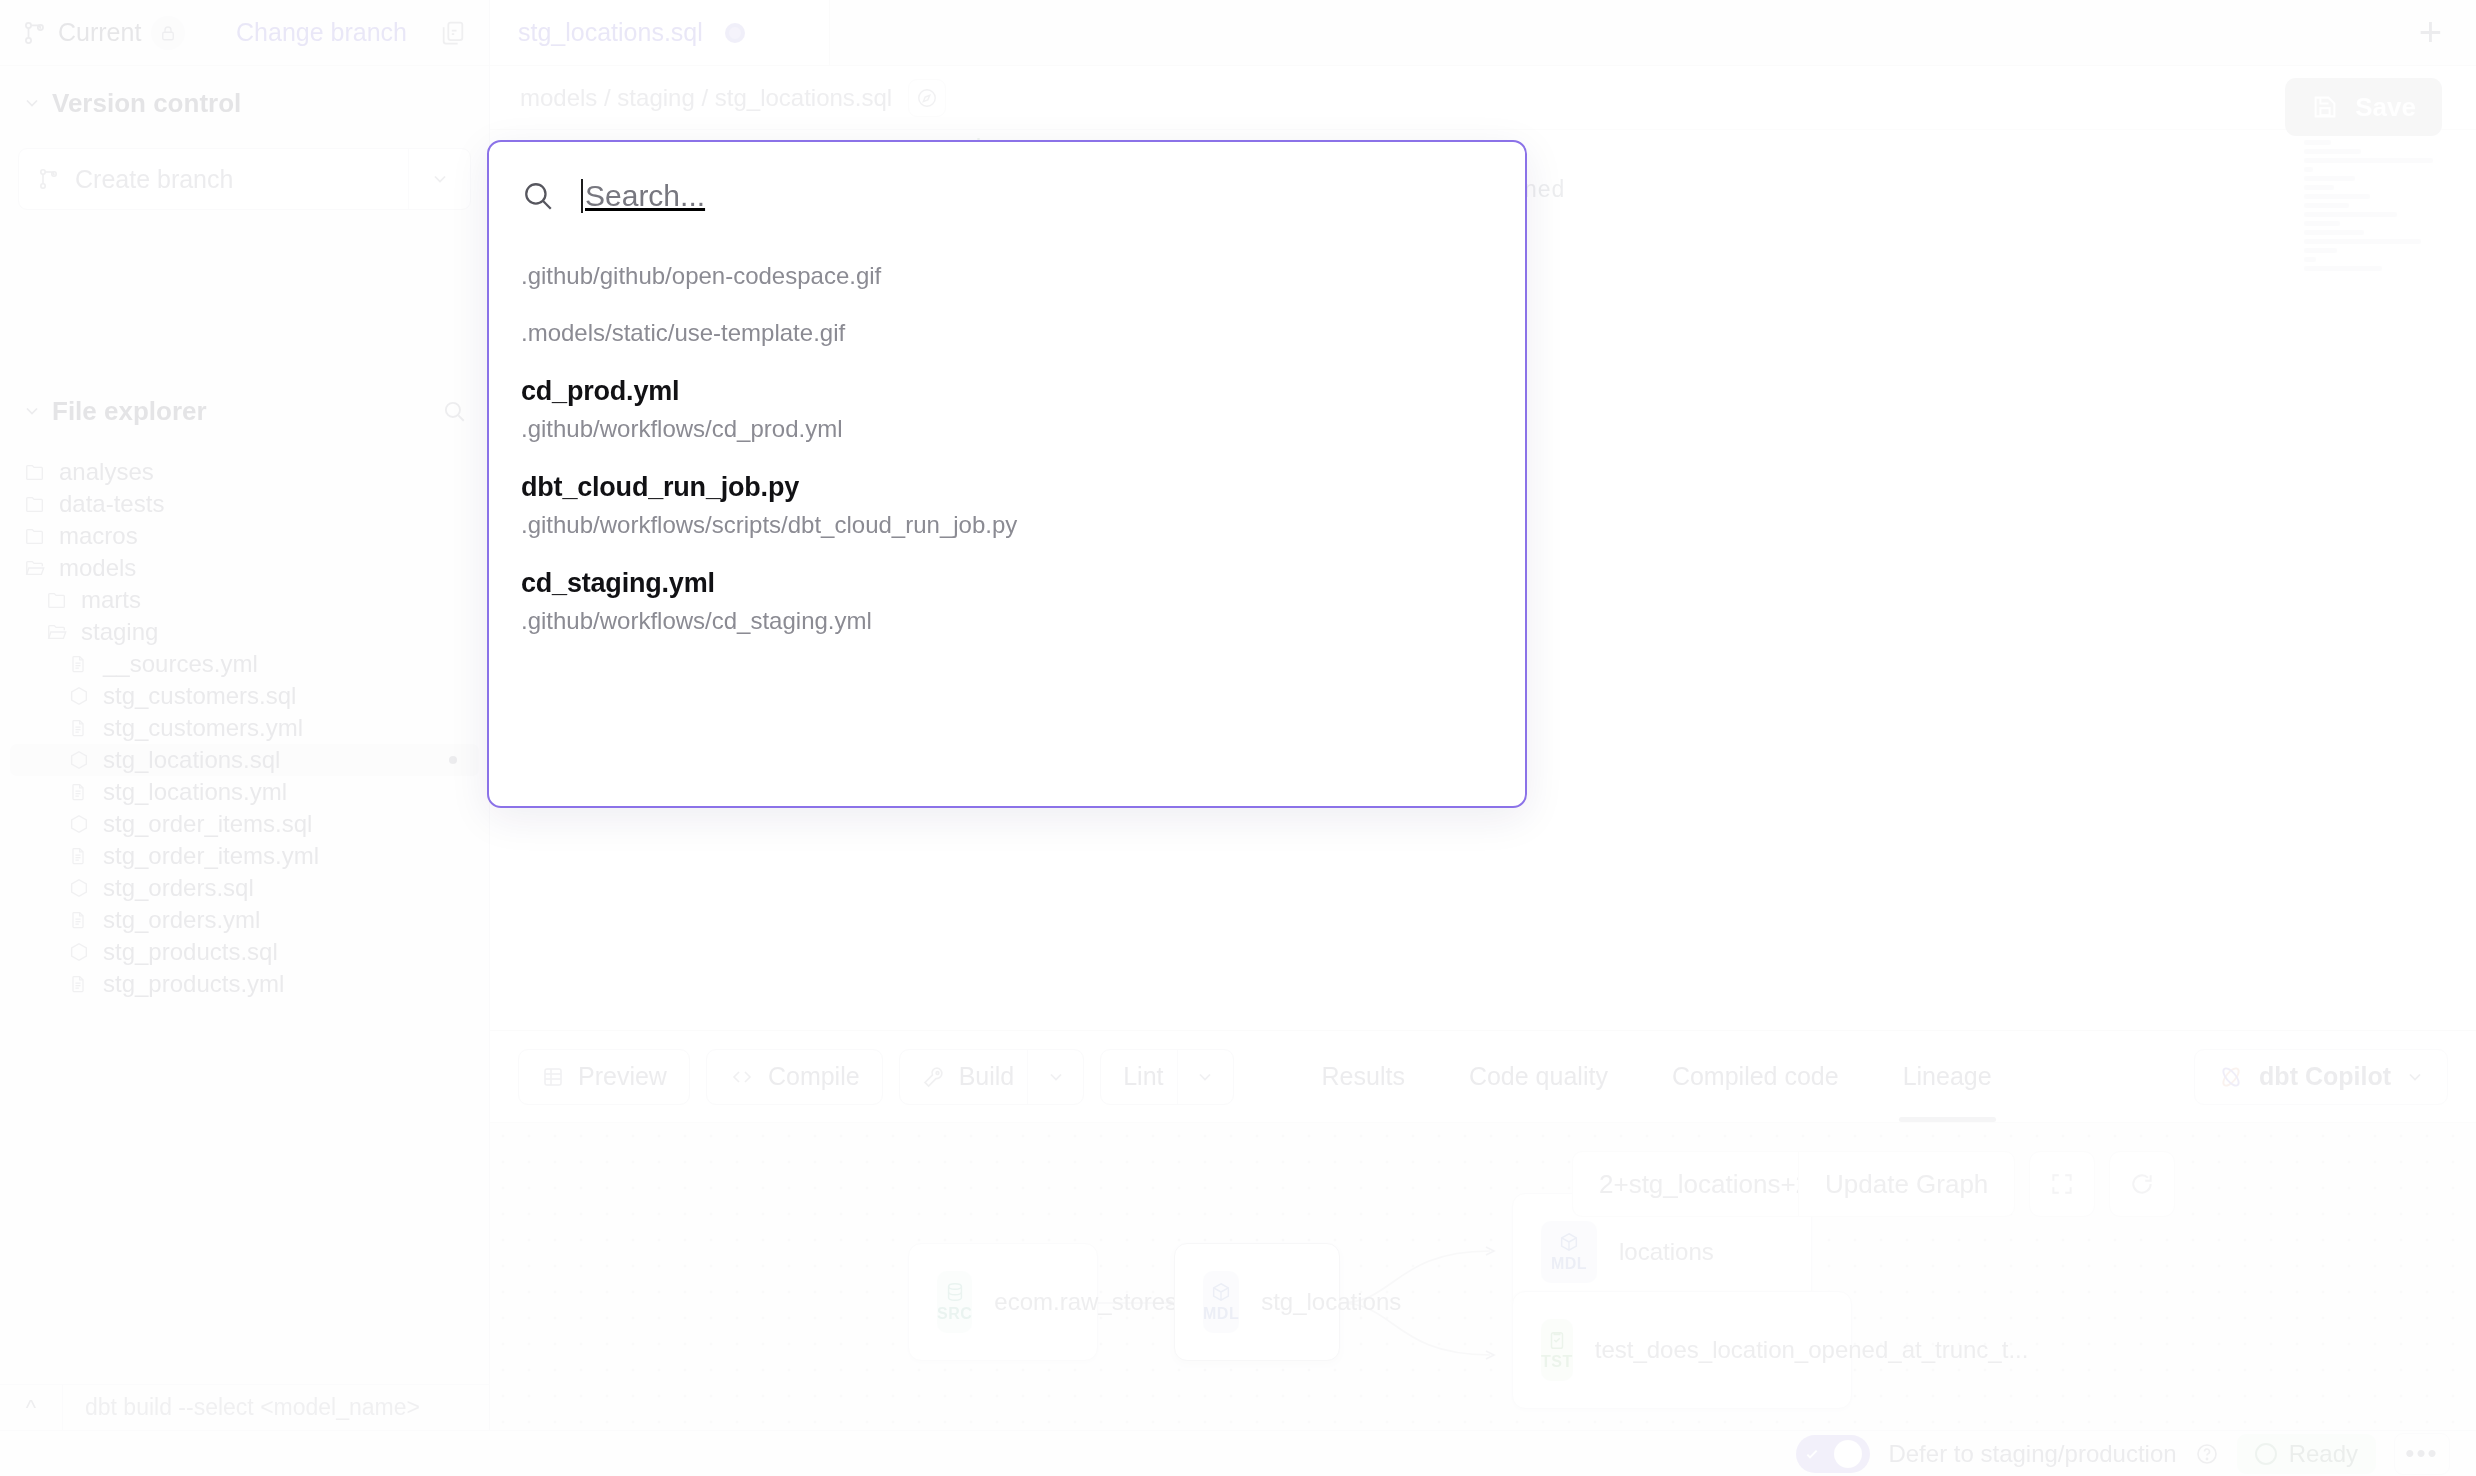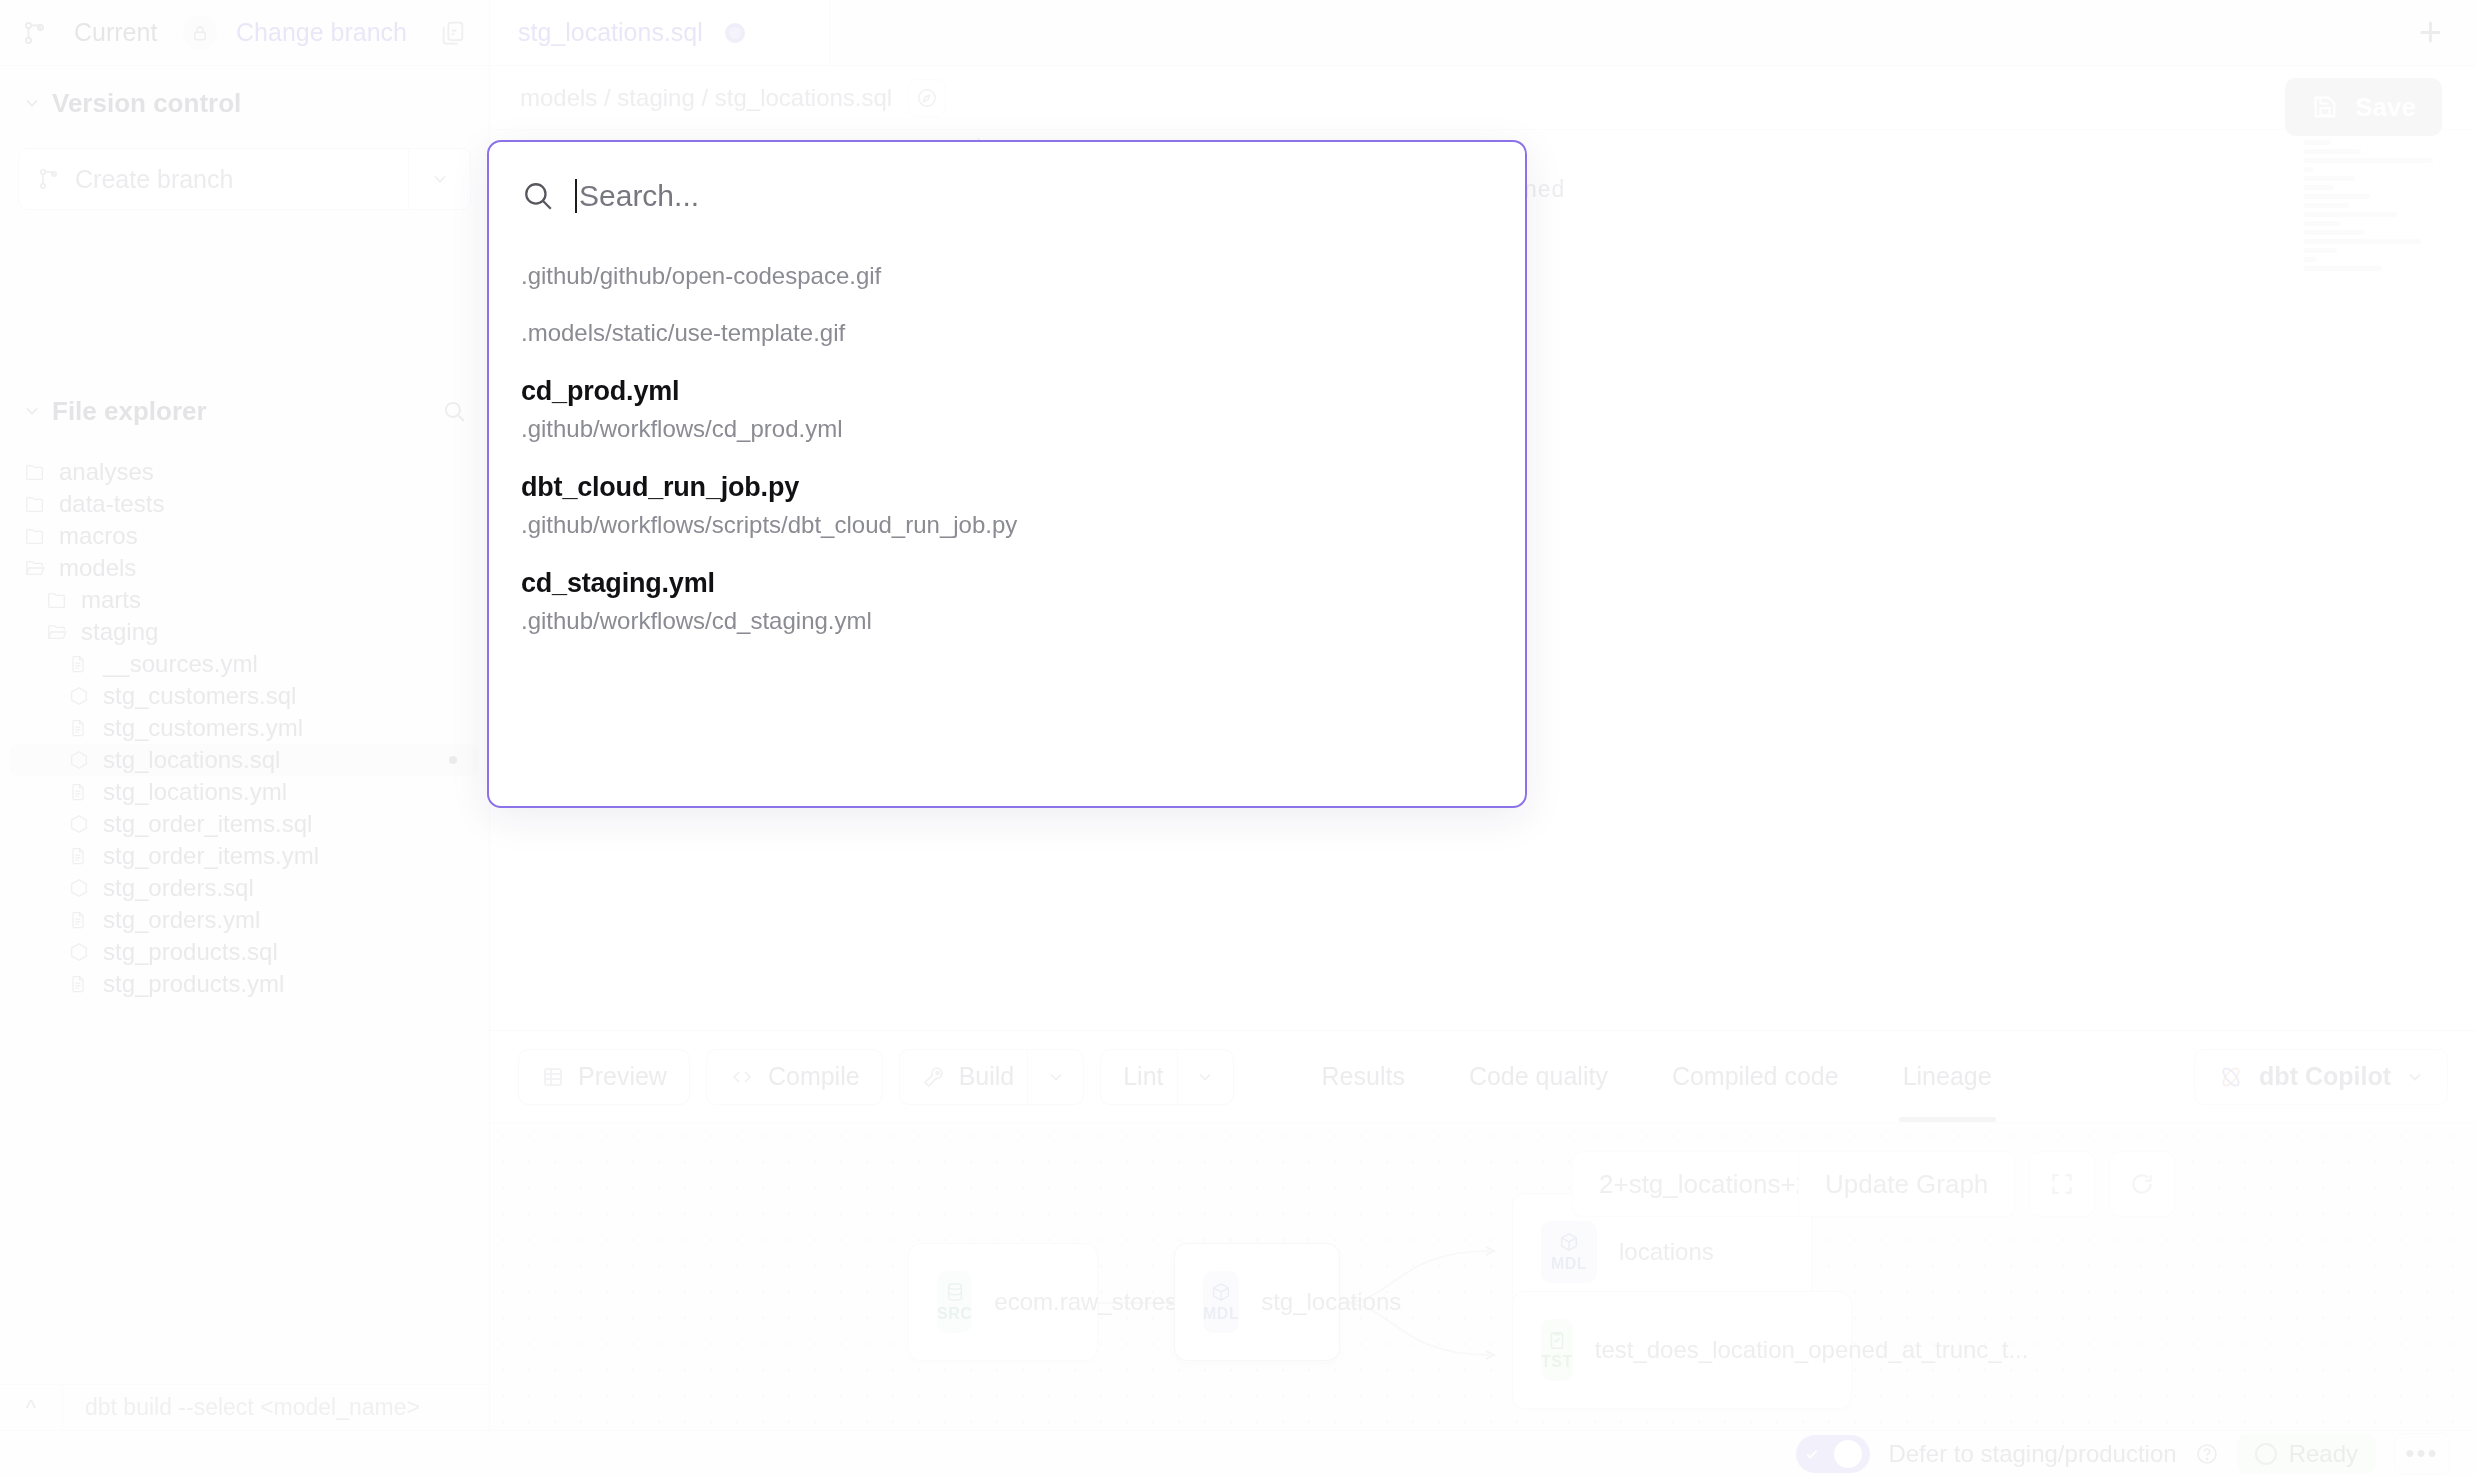--- a/index.html
+++ b/index.html
@@ -23,21 +23,21 @@
     position: absolute; left: 0; top: 0;
     width: 490px; height: 1430px;
     background: #fbfbfc;
     border-right: 1px solid #e9e9ee;
   }
   .vc-top {
     height: 66px; display: flex; align-items: center;
     padding: 0 22px; gap: 10px;
     border-bottom: 1px solid #ececed;
   }
-  .vc-top .brnch { display:flex; align-items:center; gap:26px; }
+  .vc-top .brnch { display:flex; align-items:center; gap:10px; }
   .vc-cur { font-size: 25px; color: #7c7c89; }
   .lock-pill {
     width: 34px; height: 34px; border-radius: 50%;
     background: #f1f1f4; display: flex; align-items: center; justify-content: center;
   }
   .change-branch {
     margin-left: auto; font-size: 25px; color: #8b7cf0; font-weight: 500;
   }
   .copy-ic { margin-left: 22px; }
 
@@ -275,23 +275,24 @@
     left: 487px; top: 140px;
     width: 1040px; height: 668px;
     background: #ffffff;
     border: 2px solid #8b72e8;
     border-radius: 14px;
     box-shadow: 0 10px 40px rgba(40,30,90,0.08);
     overflow: hidden;
     z-index: 50;
   }
   .modal-search-row {
-    display: flex; align-items: center; gap: 20px;
+    display: flex; align-items: center; gap: 26px;
     padding: 24px 32px 0 32px;
     height: 84px;
+    text-decoration: underline;
   }
   .modal-search-row .mag { flex: 0 0 auto; }
   .search-input-wrap { display: flex; align-items: center; flex: 1; }
   .caret-bar {
     width: 2px; height: 34px; background: #1c1c1c; margin-right: 2px;
   }
   .search-ph { font-size: 30px; color: #77777f; }
 
   .results { padding-top: 36px; }
   .result-item { padding: 0 32px; margin-bottom: 29px; }

